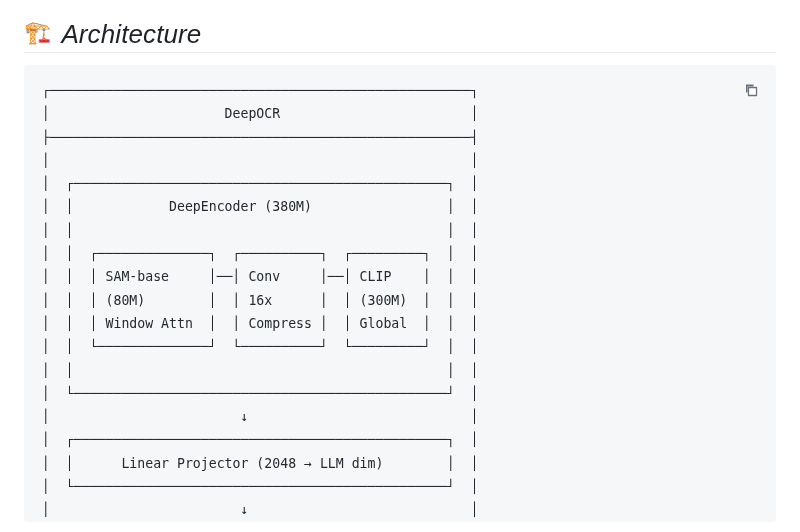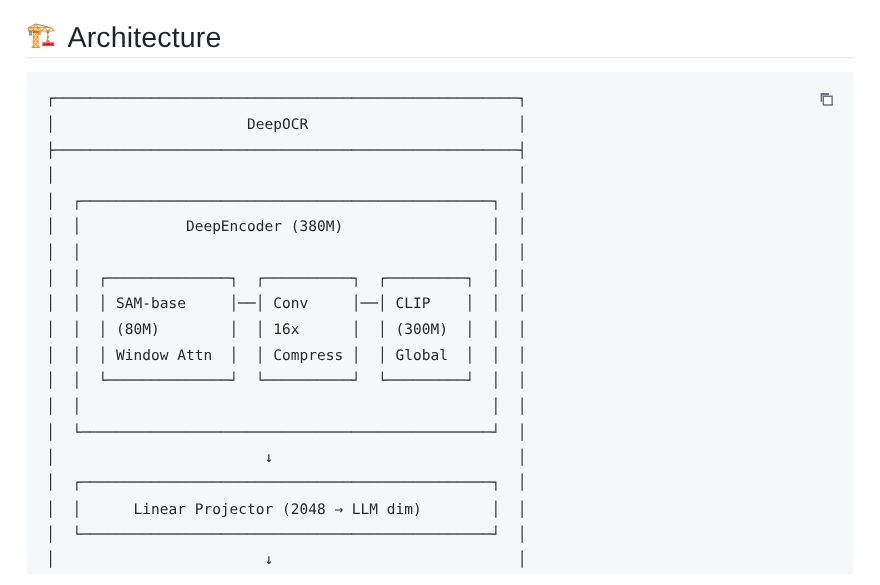--- a/index.html
+++ b/index.html
@@ -40,20 +40,21 @@
     display: inline-block;
     transform: translateY(-1px);
   }
   .heading-title {
     font-family: "Liberation Sans", sans-serif;
     font-size: 26px;
     font-weight: 400;
     color: #1f2328;
     letter-spacing: 0.1px;
     white-space: nowrap;
+    font-style: italic;
   }
   .heading-rule {
     position: absolute;
     left: 24px;
     top: 52px;
     width: 752px;
     height: 1px;
     background: #e6e8eb;
   }
 

